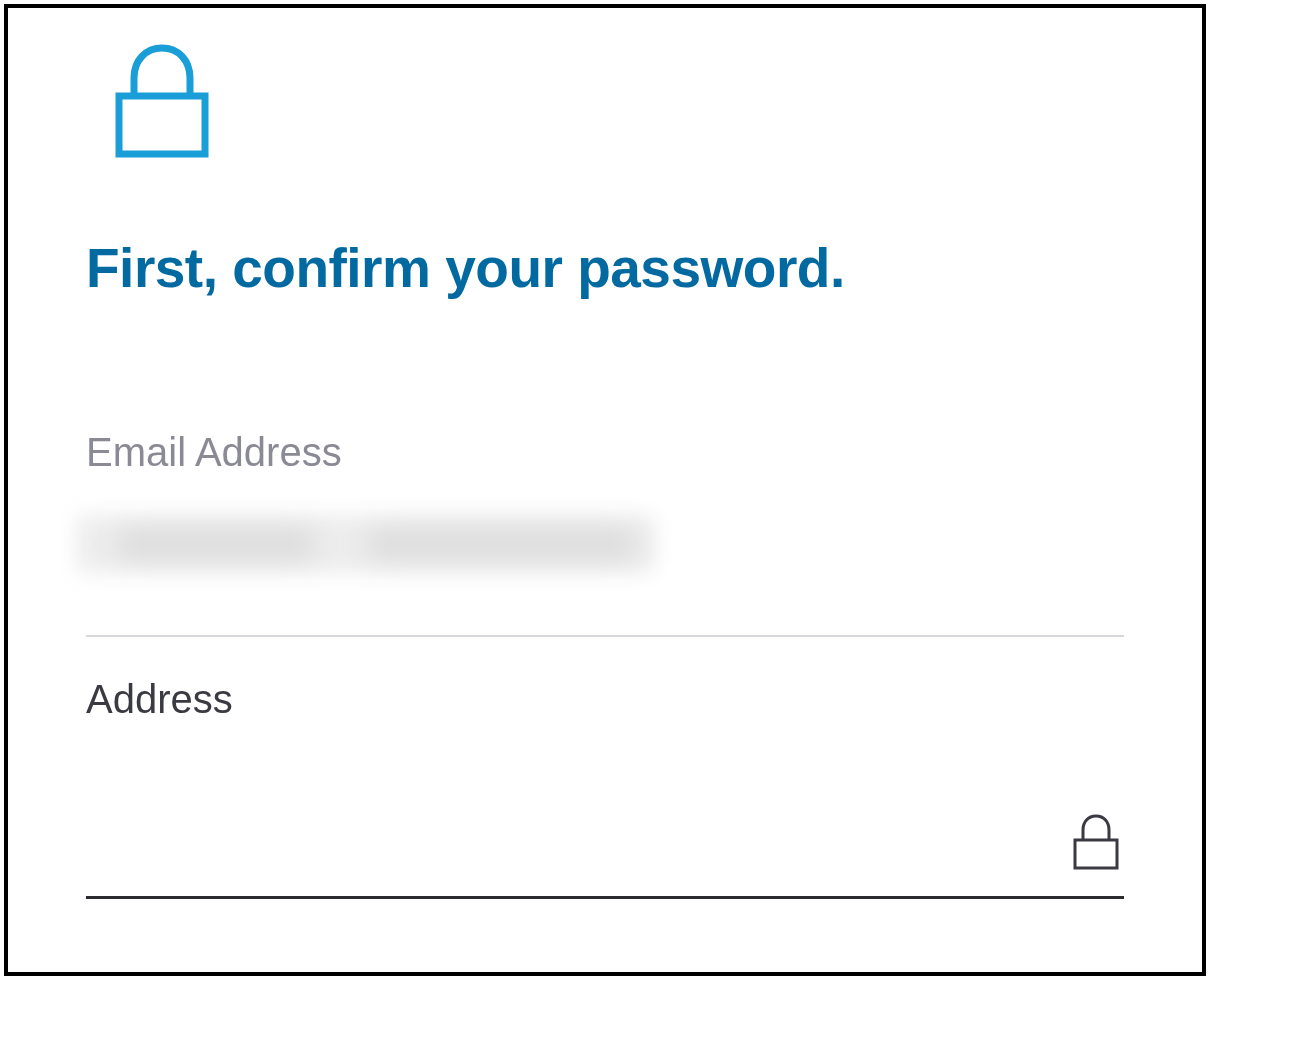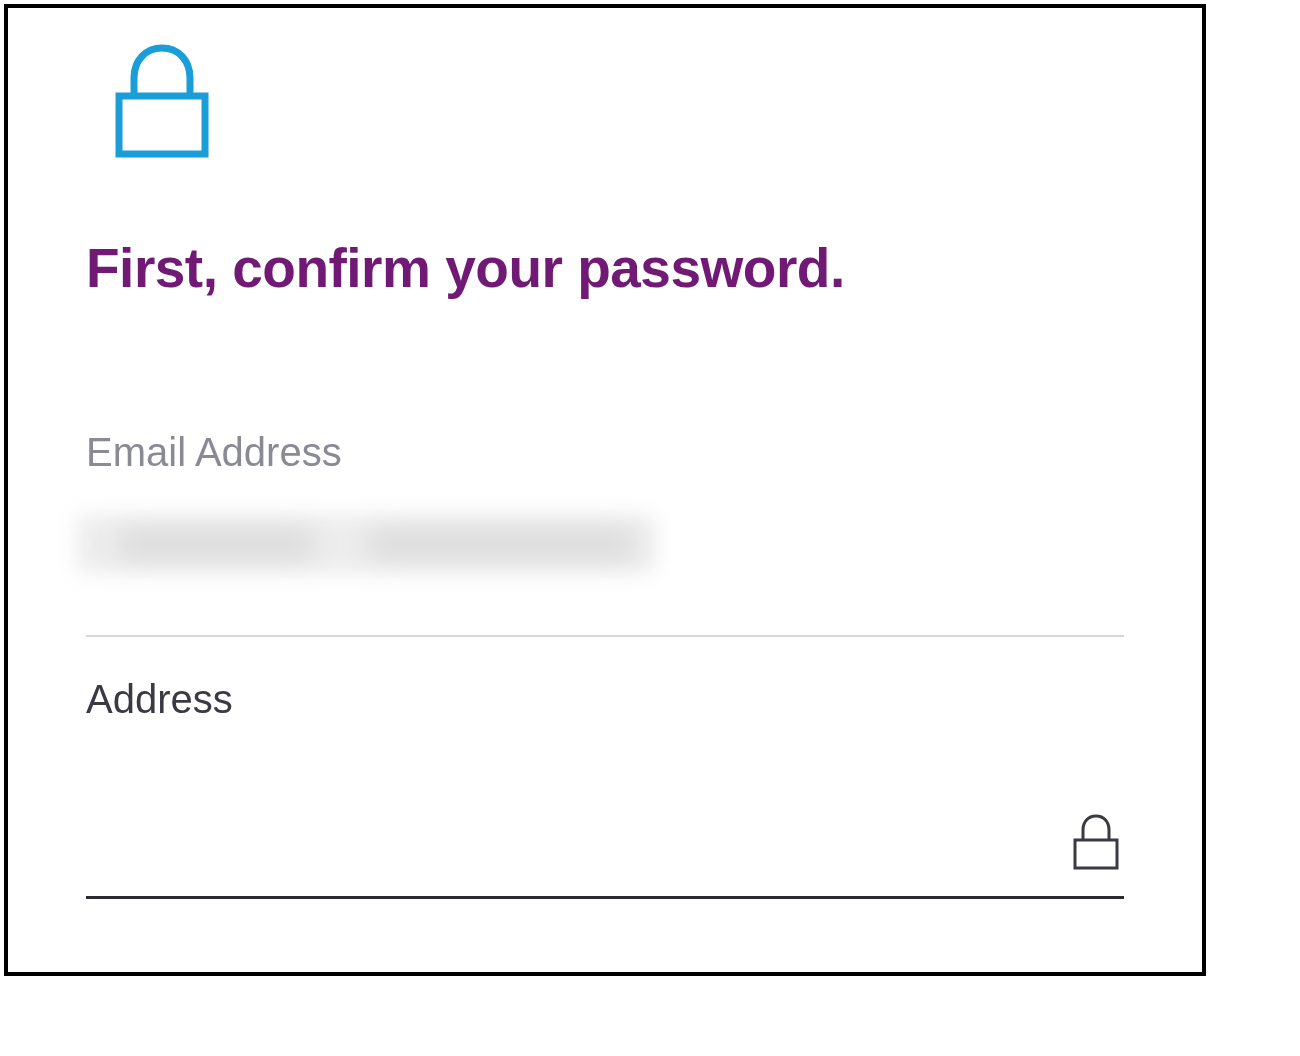--- a/index.html
+++ b/index.html
@@ -25,21 +25,21 @@
       padding: 30px 78px 0 78px;
     }
     .header-icon {
       margin-top: 0;
       margin-left: 26px;
       margin-bottom: 70px;
     }
     .page-title {
       font-size: 55px;
       font-weight: 600;
-      color: #701a75;
+      color: #0369a1;
       letter-spacing: -0.5px;
       margin-bottom: 130px;
     }
     .field-group {
       margin-bottom: 0;
     }
     .field-label {
       font-size: 40px;
       font-weight: 400;
       color: #8a8a95;

